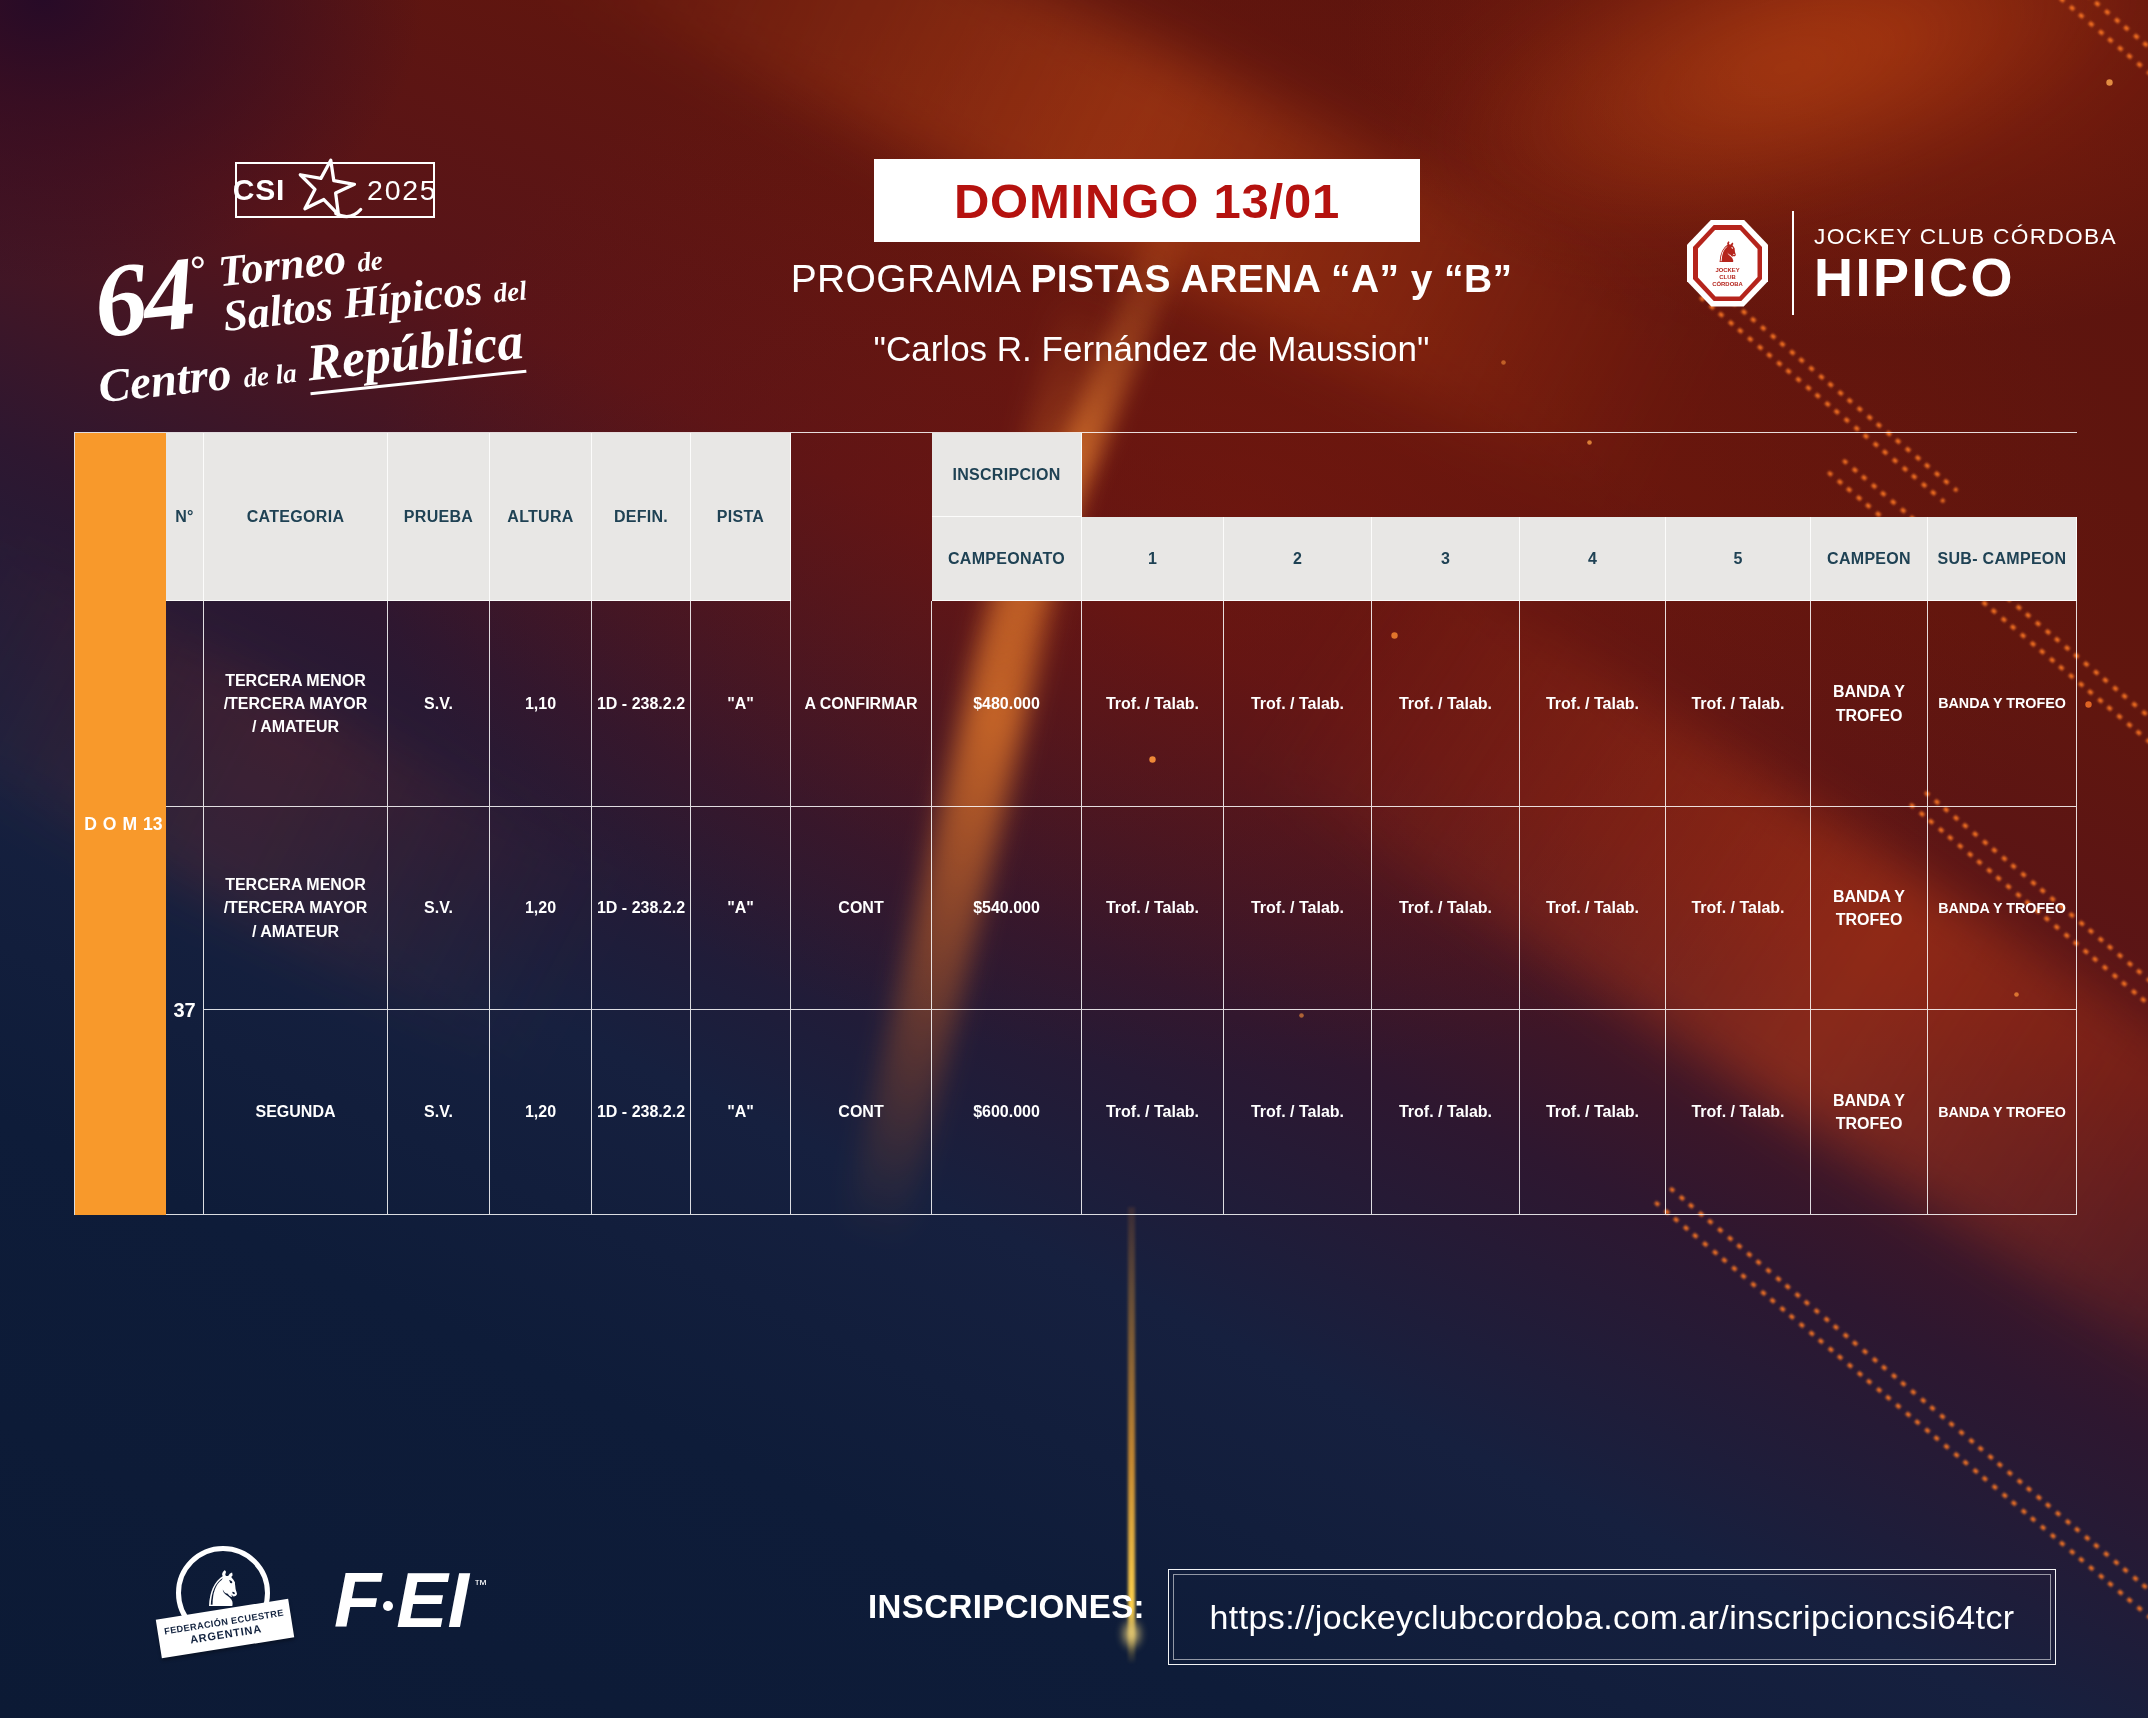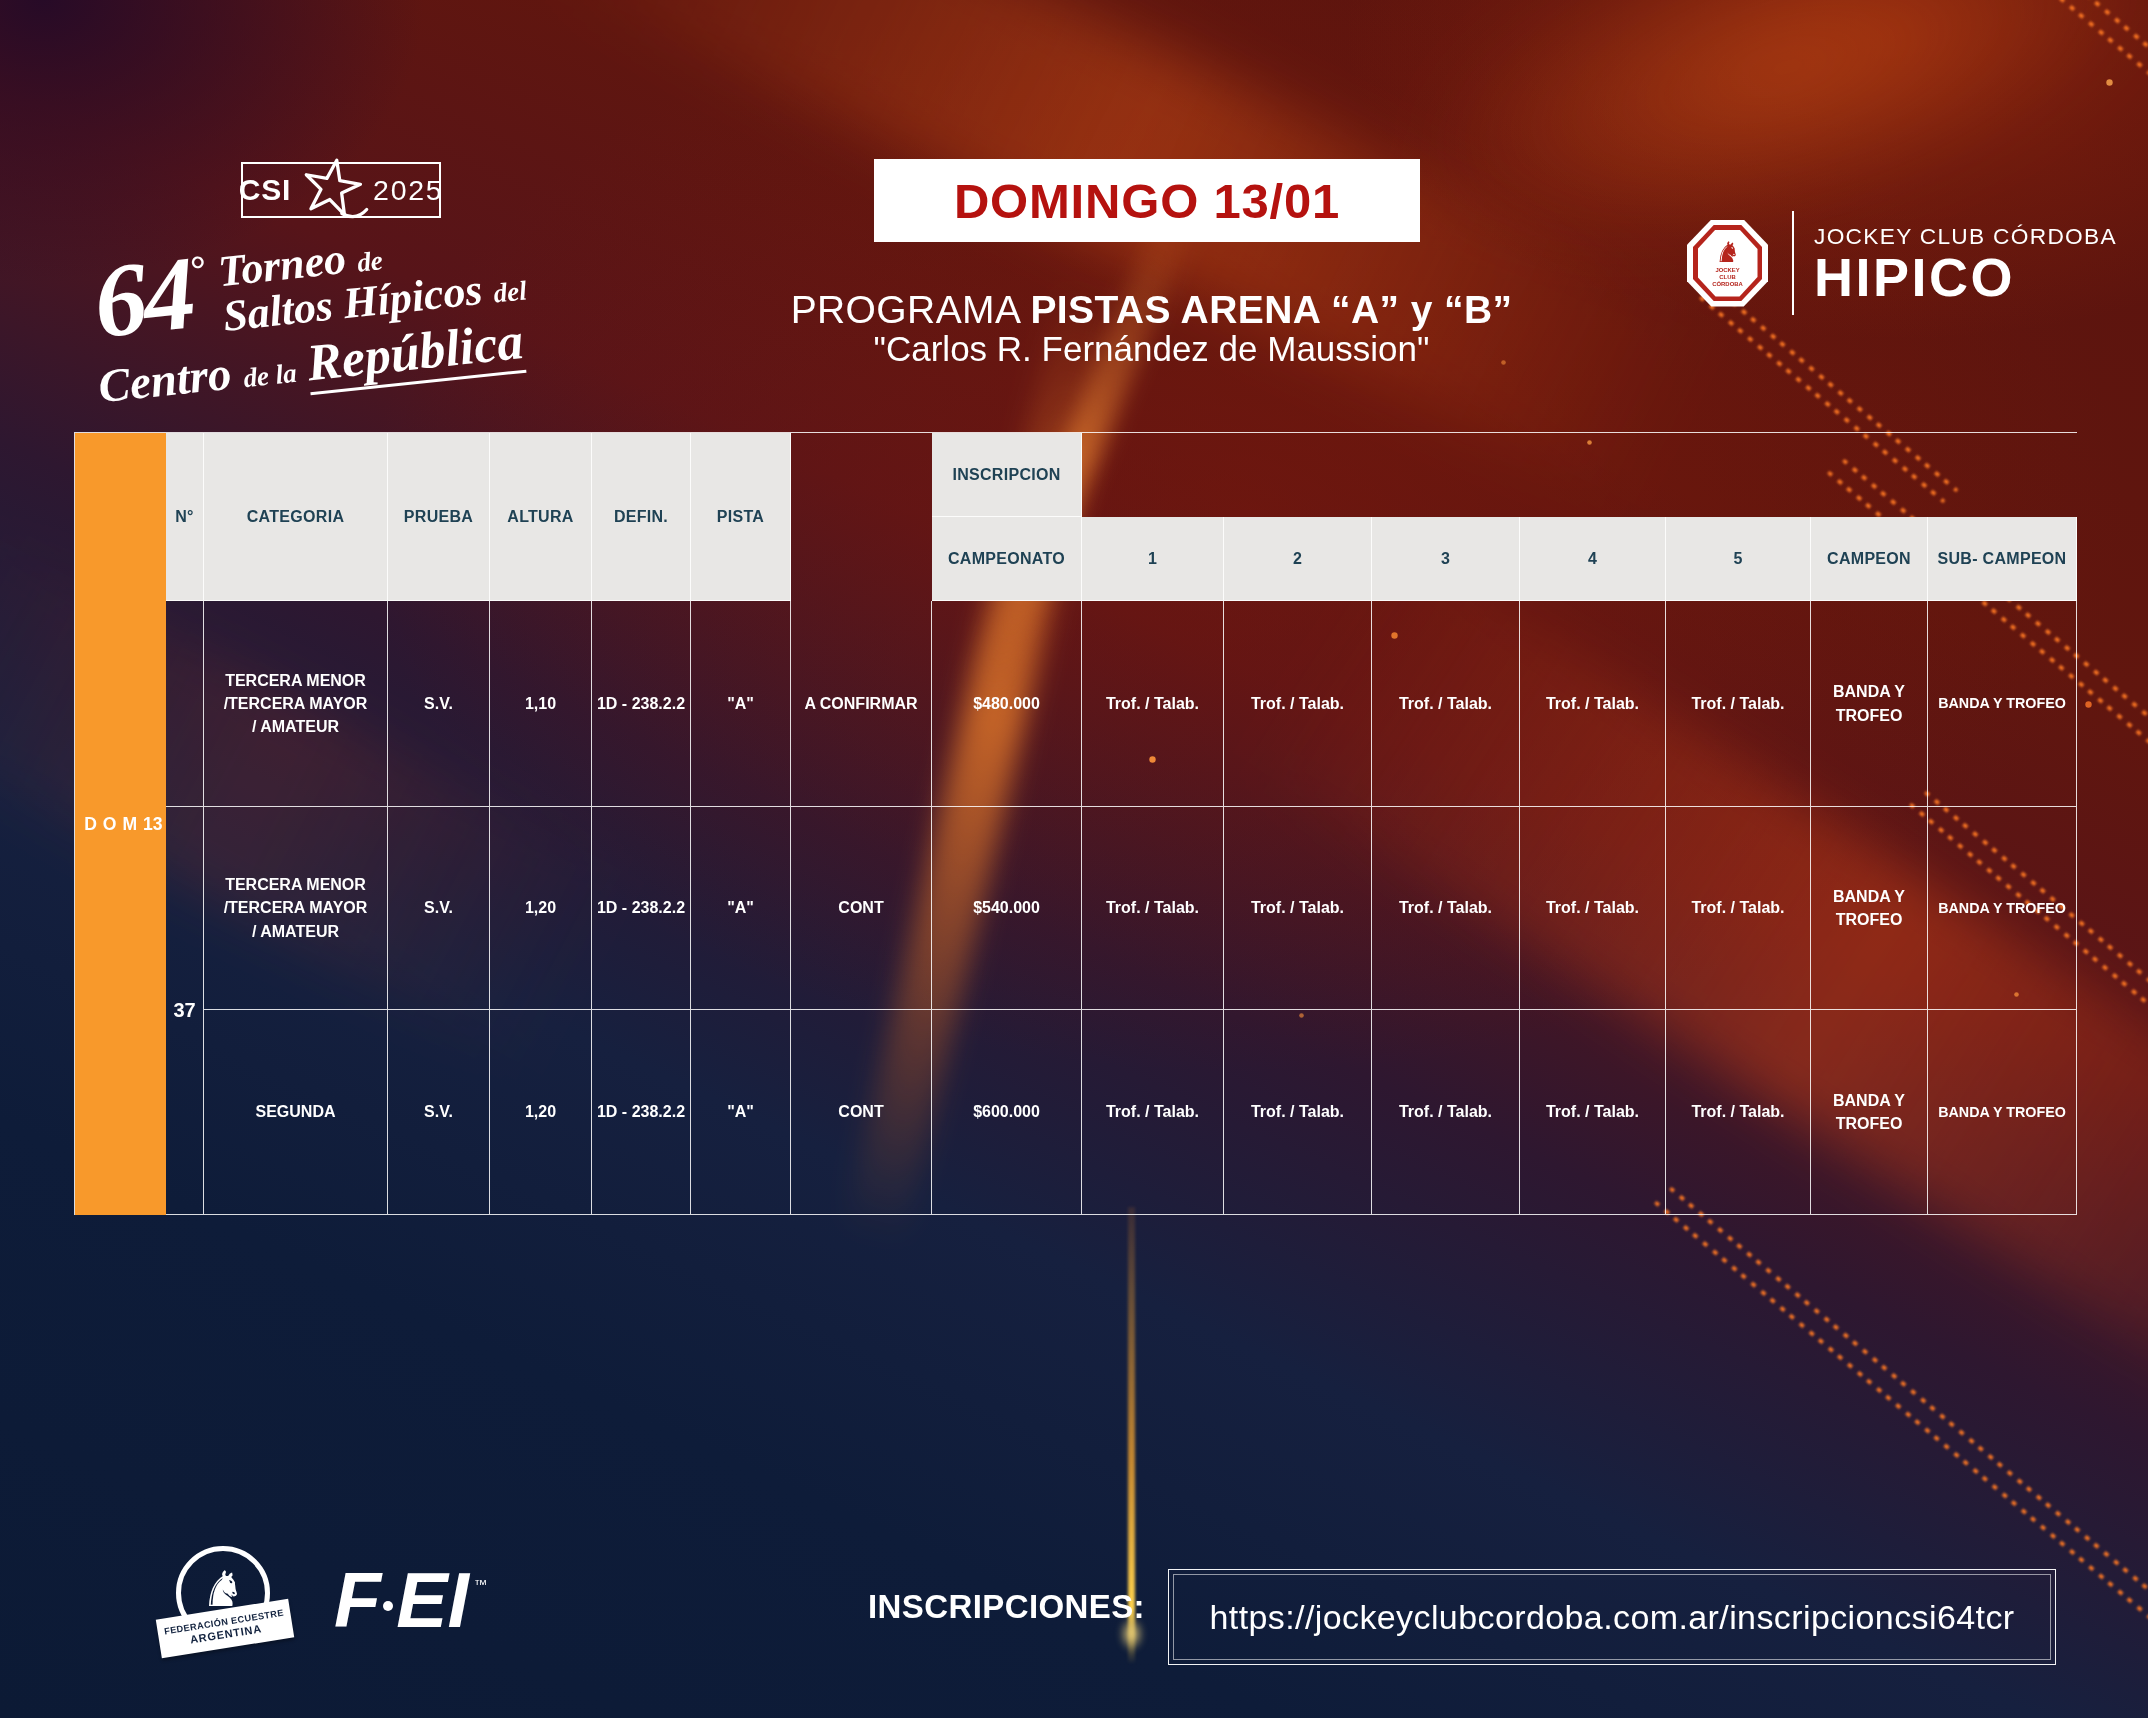--- a/index.html
+++ b/index.html
@@ -44,40 +44,40 @@
   .b3b{left:1925px;top:790px;width:503px;transform:rotate(40deg);}
   .b4a{left:1655px;top:1200px;width:772px;transform:rotate(40deg);}
   .b4b{left:1670px;top:1186px;width:772px;transform:rotate(40deg);}
   .sparks{left:0;top:0;width:3.4px;height:3.4px;border-radius:50%;z-index:3;
      box-shadow:1151px 758px 0 1.7px rgba(255,150,60,.9),1393px 634px 0 1.7px rgba(255,140,50,.8),
        1588px 441px 0 0.8px rgba(255,160,70,.75),2087px 703px 0 1.7px rgba(255,120,40,.8),
        1300px 1014px 0 0.8px rgba(255,150,60,.6),2108px 81px 0 1.7px rgba(255,170,80,.8),
        2015px 993px 0 0.8px rgba(255,150,60,.7),1502px 361px 0 0.8px rgba(255,150,60,.55);}
   
   .csi-badge{position:absolute;left:235px;top:162px;width:196px;height:52px;border:2.5px solid #fff;
-             display:flex;align-items:center;justify-content:center;gap:8.4px;color:#fff;z-index:4;margin-left:6px;}
+             display:flex;align-items:center;justify-content:center;gap:8.4px;color:#fff;z-index:4;}
   .csi-txt{font-size:30px;font-weight:800;letter-spacing:0.8px;}
   .year-txt{font-size:28.5px;font-weight:300;letter-spacing:1.7px;}
   .star-wrap{width:72px;height:81px;margin:-17px -3.4px -22px;position:relative;flex:none;}
   
   .script{font-family:"Liberation Serif", serif;font-style:italic;font-weight:700;}
   .tourn{position:absolute;left:97px;top:233px;width:520px;transform:rotate(-6deg);color:#fff;z-index:4;}
   .t-row1{display:flex;align-items:flex-start;}
   .t-num{font-size:104px;line-height:.8;letter-spacing:-3.4px;}
   .t-deg{font-size:39px;line-height:1;vertical-align:top;}
   .t-col{margin-left:13.4px;margin-top:1.7px;}
   .t-line{font-size:44px;line-height:1.04;white-space:nowrap;}
   .t-sm{font-size:27px;}
   .t-line3{font-size:47px;margin-top:1.7px;margin-left:-5px;white-space:nowrap;}
   .t-rep{font-size:52px;border-bottom:3.4px solid #fff;padding-bottom:0.8px;}
   
   .date-banner{position:absolute;left:874px;top:159px;width:546px;height:83px;background:#fff;
                display:flex;align-items:center;justify-content:center;z-index:4;}
   .date-banner span{color:#b5120f;font-size:49px;font-weight:800;letter-spacing:0.8px;}
-  .program-line{position:absolute;left:623px;top:288px;width:1057px;text-align:center;color:#fff;
+  .program-line{position:absolute;left:623px;top:257px;width:1057px;text-align:center;color:#fff;
                 font-size:39px;font-weight:400;letter-spacing:0.4px;z-index:4;white-space:nowrap;}
   .program-line b{font-weight:800;}
   .venue-line{position:absolute;left:623px;top:329px;width:1057px;text-align:center;color:#fff;
               font-size:35px;font-weight:300;z-index:4;white-space:nowrap;}
   
   .club{position:absolute;left:1687px;top:211px;display:flex;align-items:center;z-index:4;color:#fff;}
   .octa{width:81px;height:87px;background:#fff;flex:none;
         clip-path:polygon(30% 0,70% 0,100% 29%,100% 71%,70% 100%,30% 100%,0 71%,0 29%);
         display:flex;align-items:center;justify-content:center;}
   .octa-ring{width:69px;height:76px;background:#b5241c;

